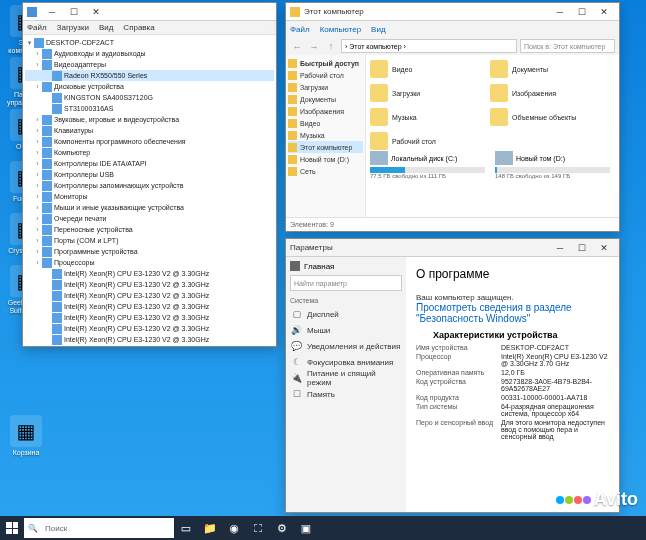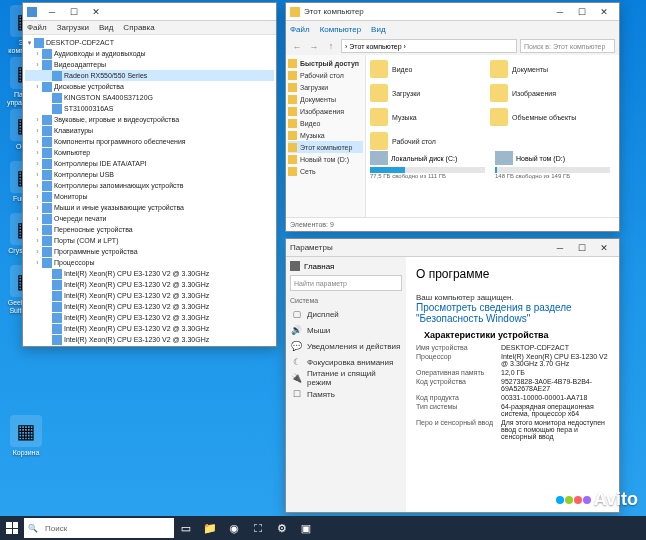--- a/index.html
+++ b/index.html
@@ -68,21 +68,21 @@
   #st .home { font-size: 8px; display: flex; align-items: center; margin-bottom: 4px; }
   #st .home .hi { width: 10px; height: 10px; background: #666; margin-right: 4px; }
   #st .sbox { height: 16px; background: #fff; border: 1px solid #ccc; font-size: 7px; color: #888; padding: 0 3px; display: flex; align-items: center; margin-bottom: 6px; }
   #st .cat { font-size: 7px; color: #666; margin: 4px 0 2px; }
   #st .sitem { display: flex; align-items: center; height: 16px; font-size: 8px; color: #333; padding-left: 2px; }
   #st .sitem .sii { width: 10px; height: 10px; margin-right: 5px; color: #666; font-size: 9px; display: flex; align-items: center; justify-content: center; }
   #st .main { flex: 1; background: #fff; padding: 10px; overflow: hidden; }
   #st .main h2 { font-size: 12px; font-weight: 400; margin-bottom: 12px; }
   #st .main .sub { font-size: 8px; color: #333; }
   #st .main .link { font-size: 10px; color: #0067c0; }
-  #st .main h3 { font-size: 9px; font-weight: 600; margin: 6px 8px 4px; }
+  #st .main h3 { font-size: 9px; font-weight: 600; margin: 6px 17px 4px; }
   #st .spec { display: flex; font-size: 7px; margin-bottom: 2px; }
   #st .spec .k { width: 85px; color: #555; }
   #st .spec .v { flex: 1; color: #222; }
 
   
   #tb { position: absolute; left: 0; bottom: 0; width: 100%; height: 24px; background: #1c2b3d; display: flex; align-items: center; }
   #tb .start { width: 24px; height: 24px; display: flex; align-items: center; justify-content: center; }
   .winlogo { width: 12px; height: 12px; display: grid; grid-template: 1fr 1fr / 1fr 1fr; gap: 1px; }
   .winlogo div { background: #fff; }
   #tb .search { width: 150px; height: 20px; background: #fff; display: flex; align-items: center; padding: 0 4px; font-size: 8px; color: #666; }

